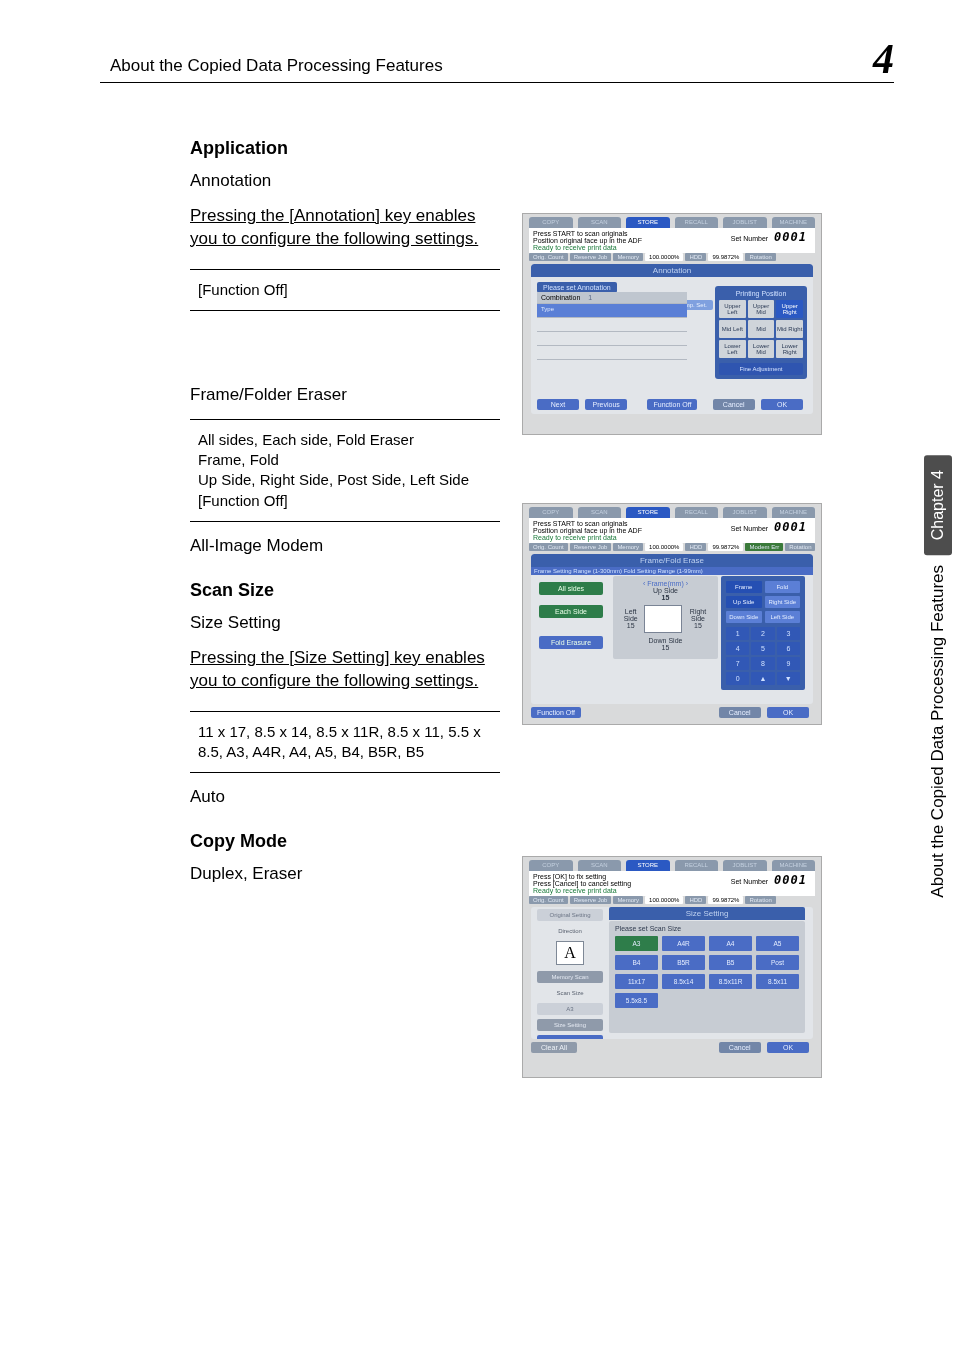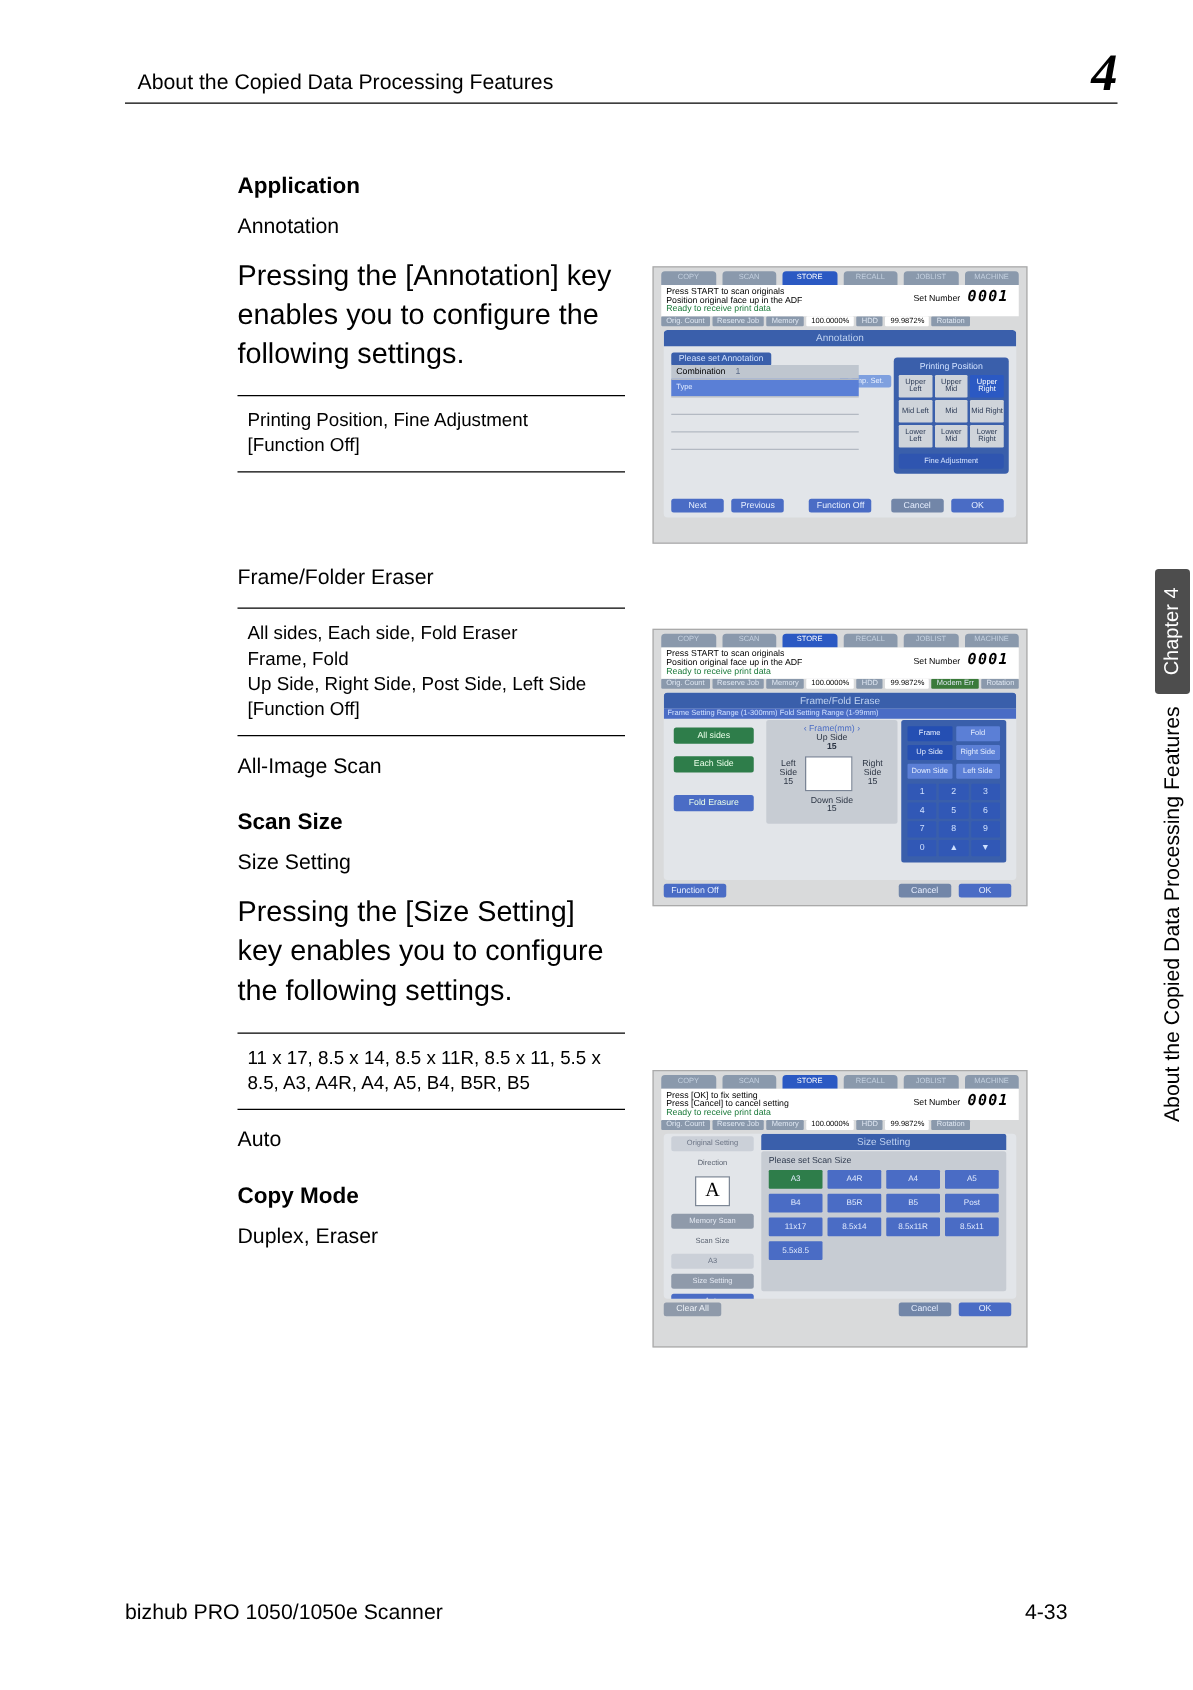--- a/index.html
+++ b/index.html
@@ -48,23 +48,24 @@
   h2.section {
     font-size: 18px;
     font-weight: bold;
     margin-bottom: 12px;
   }
   .subhead {
     font-size: 17px;
     margin-bottom: 14px;
   }
   .para {
-    font-size: 23px;
+    font-size: 17px;
     line-height: 1.35;
     margin-bottom: 18px;
+    text-decoration: underline;
   }
   .options-box {
     border-top: 1px solid #000;
     border-bottom: 1px solid #000;
     padding: 10px 8px;
     font-size: 15px;
     line-height: 1.35;
     margin-bottom: 14px;
   }
   .plain {
@@ -265,34 +266,33 @@
     <div class="header-num">4</div>
   </div>
 
   <div class="content">
     <div class="col-text">
 
       <h2 class="section">Application</h2>
       <div class="subhead">Annotation</div>
       <p class="para">Pressing the [Annotation] key enables you to configure the following settings.</p>
       <div class="options-box">
-        <div>Printing Position, Fine Adjustment</div>
         <div>[Function Off]</div>
       </div>
 
       <div style="height:60px"></div>
 
       <div class="subhead">Frame/Folder Eraser</div>
       <div class="options-box">
         <div>All sides, Each side, Fold Eraser</div>
         <div>Frame, Fold</div>
         <div>Up Side, Right Side, Post Side, Left Side</div>
         <div>[Function Off]</div>
       </div>
-      <div class="plain">All-Image Scan</div>
+      <div class="plain">All-Image Modem</div>
 
       <div style="height:8px"></div>
 
       <h2 class="section">Scan Size</h2>
       <div class="subhead">Size Setting</div>
       <p class="para">Pressing the [Size Setting] key enables you to configure the following settings.</p>
       <div class="options-box">
         <div>11 x 17, 8.5 x 14, 8.5 x 11R, 8.5 x 11, 5.5 x 8.5, A3, A4R, A4, A5, B4, B5R, B5</div>
       </div>
       <div class="plain">Auto</div>
@@ -527,17 +527,13 @@
       </div>
     </div>
 
   </div>
 
   <div class="side-tab">
     <div class="tab-dark">Chapter 4</div>
     <div class="tab-light">About the Copied Data Processing Features</div>
   </div>
 
-  <div class="footer">
-    <span>bizhub PRO 1050/1050e Scanner</span>
-    <span>4-33</span>
-  </div>
 </div>
 
 </body></html>

